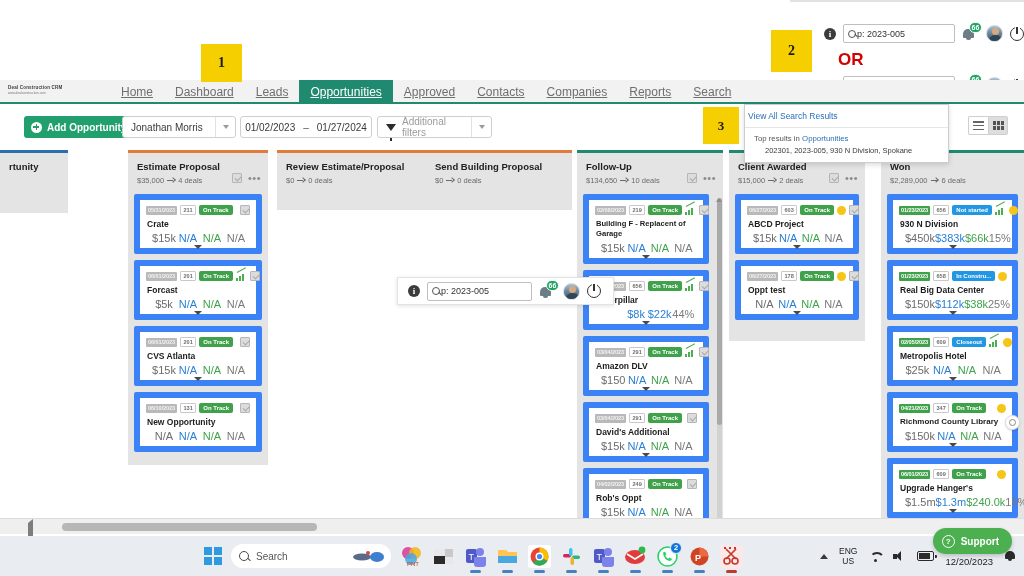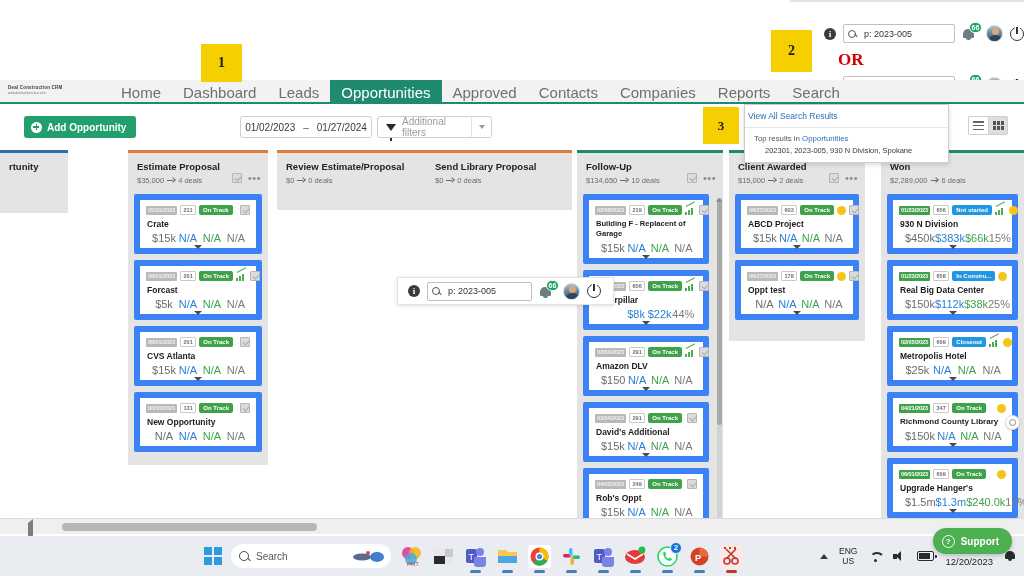--- a/index.html
+++ b/index.html
@@ -23,21 +23,21 @@
   .srow-1 { left:824px; top:24px; }
   .srow-2 { left:824px; top:76px; }
   .info-dot {
     width:12px; height:12px; border-radius:50%;
     background:#3c3c3c; color:#fff; font-size:9px; font-weight:bold;
     display:flex; align-items:center; justify-content:center;
     font-family:"Liberation Serif", serif;
   }
   .searchbox {
     width:112px; height:19px; border:1px solid #bfbfbf; border-radius:2px;
-    background:#fff; display:flex; align-items:center; padding:0 4px; gap:8px;
+    background:#fff; display:flex; align-items:center; padding:0 4px; gap:1px;
   }
   .mag {
     width:8px; height:8px; border:1.2px solid #555; border-radius:50%;
     position:relative; flex:0 0 auto;
   }
   .mag::after{
     content:""; position:absolute; width:4px; height:1.2px; background:#555;
     right:-3px; bottom:0px; transform:rotate(45deg);
   }
   .searchbox .txt { font-size:9px; color:#333; white-space:nowrap; }
@@ -63,21 +63,21 @@
   .avatar::after{content:"";position:absolute;left:2px;top:9px;width:13px;height:9px;border-radius:6px 6px 0 0;background:#2f4558;}
   .power {
     width:14px;height:14px;border-radius:50%;border:1.6px solid #333;
     position:relative;
   }
   .power::after{content:"";position:absolute;left:5.2px;top:-1px;width:1.6px;height:7px;background:#333;}
   .power-mask{position:absolute;left:3.5px;top:-2.5px;width:5px;height:4px;background:#fff;}
 
   .or-text {
     position:absolute; left:838px; top:50px; color:#d30000;
-    font-size:17px; font-weight:bold; font-family:Liberation Serif, serif;
+    font-size:17px; font-weight:bold; font-family:Liberation Sans, sans-serif;
   }
 
   
   .callout {
     position:absolute; background:#f6cf00; color:#1a1a1a;
     font-weight:bold; display:flex; align-items:center; justify-content:center;
     font-size:14px; font-family:"Liberation Serif", serif;
   }
   .callout-1 { left:201px; top:44px; width:41px; height:38px; }
   .callout-2 { left:771px; top:30px; width:41px; height:42px; }
@@ -86,22 +86,22 @@
   
   .crm-nav {
     position:absolute; left:0; top:80px; width:1024px; height:24px;
     background:#f2f2f2; border-bottom:2px solid #1f8a70;
   }
   .crm-logo { position:absolute; left:8px; top:5px; width:68px; height:14px;}
   .crm-logo .l1 { font-size:4.5px; color:#3a3a3a; font-weight:bold; letter-spacing:.2px; }
   .crm-logo .l2 { font-size:3.2px; color:#7a7a7a; margin-top:1px; }
   .navitems { position:absolute; left:110px; top:0px; height:24px; display:flex; align-items:stretch; }
   .navitem {
-    padding:0 11px; display:flex; align-items:center; font-size:15px;
-    color:#6f6f6f; cursor:pointer; white-space:nowrap;
+    padding:0 11px; display:flex; align-items:center; font-size:12px;
+    color:#6f6f6f; cursor:pointer; white-space:nowrap;text-decoration:underline;
   }
   .navitem.active { background:#1f8a70; color:#ffffff; }
 
   
   .toolbar { position:absolute; left:0; top:106px; width:1024px; height:44px; background:#ffffff; }
   .btn-add {
     position:absolute; left:24px; top:10px; height:22px; padding:0 10px 0 7px;
     background:#21a06e; color:#fff; border-radius:3px; font-size:10px;
     display:flex; align-items:center; gap:5px; font-weight:bold; cursor:pointer;
   }
@@ -333,20 +333,26 @@
       <div class="navitem">Reports</div>
       <div class="navitem">Search</div>
     </div>
   </div>
 
   <div class="toolbar">
     <div class="btn-add">
       <span class="plus-circ"></span>
       <span>Add Opportunity</span>
     </div>
+    <div class="ctl ctl-owner">
+      <span>Jonathan Morris</span>
+      <span class="caret-box">
+          <i class="caret"></i>
+        </span>
+    </div>
     <div class="ctl ctl-date">
       <span>01/02/2023</span>
       <span class="dash">–</span>
       <span>01/27/2024</span>
     </div>
     <div class="ctl ctl-filters">
       <span class="fl">
         <span class="funnel"></span>
         <span>Additional filters</span>
       </span>
@@ -491,21 +497,21 @@
           <span>$0</span>
           <span class="arrowr"></span>
           <span>0 deals</span>
         </div>
       </div>
     </div>
 
     <div class="col" style="left:426px; width:146px;">
       <div class="col-topbar"></div>
       <div class="col-head" style="height:57px;">
-        <div class="col-title">Send Library Proposal</div>
+        <div class="col-title">Send Building Proposal</div>
         <div class="col-sub">
           <span>$0</span>
           <span class="arrowr"></span>
           <span>0 deals</span>
         </div>
       </div>
     </div>
 
     <div class="col" style="left:577px; width:146px;">
       <div class="col-topbar green"></div>

